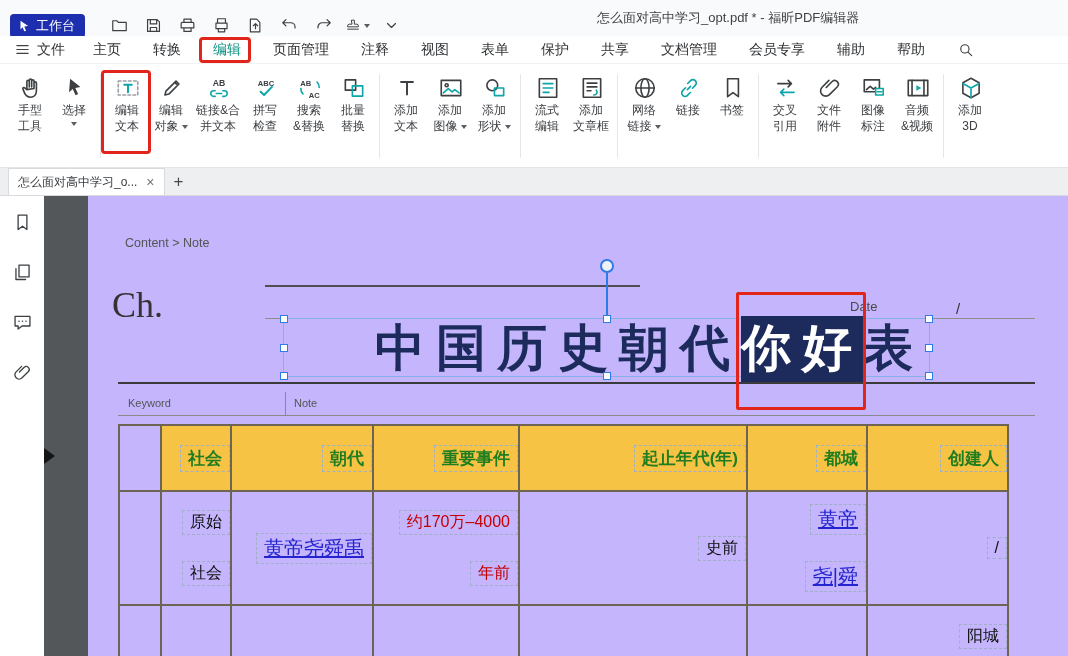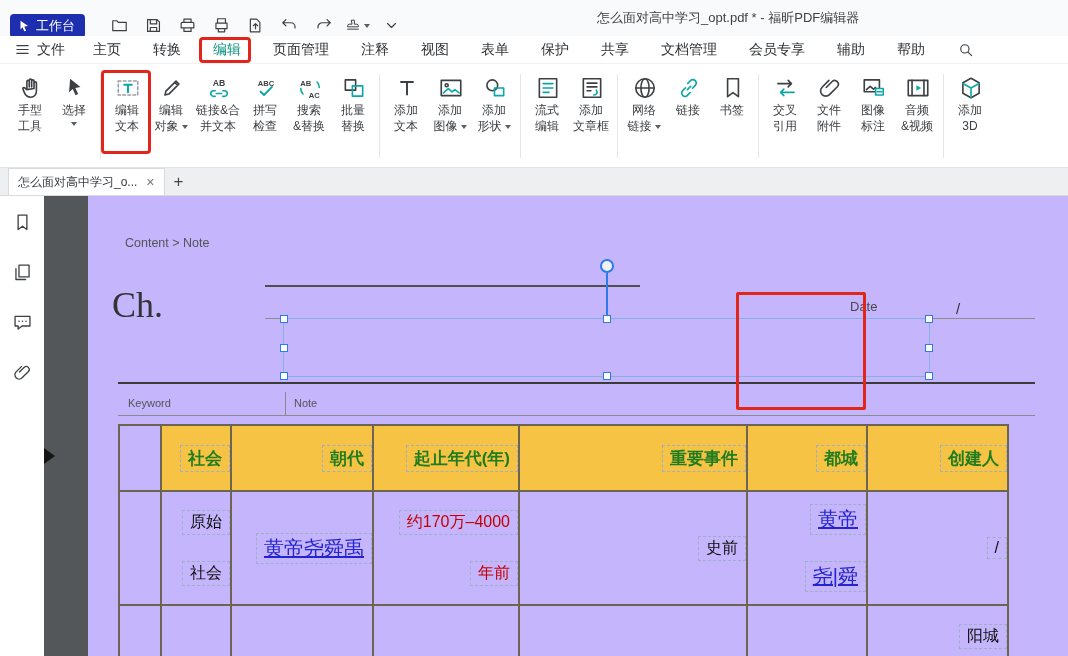--- a/index.html
+++ b/index.html
@@ -440,20 +440,21 @@
     <div class="abs breadcrumb">Content &gt; Note</div>
     <div class="abs chapter">Ch.</div>
     <div class="rule" style="left:177px;top:89px;width:375px"></div>
     <div class="rule" style="left:177px;top:122px;width:770px;border-top-width:1px;border-top-color:#8d8d8d"></div>
     <div class="abs date-label">Date</div>
     <div class="abs date-value">/</div>
 
     <div class="selbox">
       <div class="rot-stem"></div>
       <div class="rot-circle"></div>
+      <div class="ptitle"><span>中国历史朝代</span><span class="sel">你好</span><span>表</span></div>
       <div class="h h-tl"></div>
       <div class="h h-tm"></div>
       <div class="h h-tr"></div>
       <div class="h h-ml"></div>
       <div class="h h-mr"></div>
       <div class="h h-bl"></div>
       <div class="h h-bm"></div>
       <div class="h h-br"></div>
     </div>
 
@@ -465,24 +466,24 @@
 
     <div class="ptable">
       <div class="tc hdr blank"></div>
       <div class="tc hdr">
           <span class="g tbox">社会</span>
         </div>
       <div class="tc hdr">
           <span class="g tbox">朝代</span>
         </div>
       <div class="tc hdr">
+          <span class="g tbox">重要事件</span>
+        </div>
+      <div class="tc hdr">
           <span class="g tbox">起止年代(年)</span>
-        </div>
-      <div class="tc hdr">
-          <span class="g tbox">重要事件</span>
         </div>
       <div class="tc hdr">
           <span class="g tbox">都城</span>
         </div>
       <div class="tc hdr">
           <span class="g tbox">创建人</span>
         </div>
 
       <div class="tc r1"></div>
       <div class="tc r1 spread">

